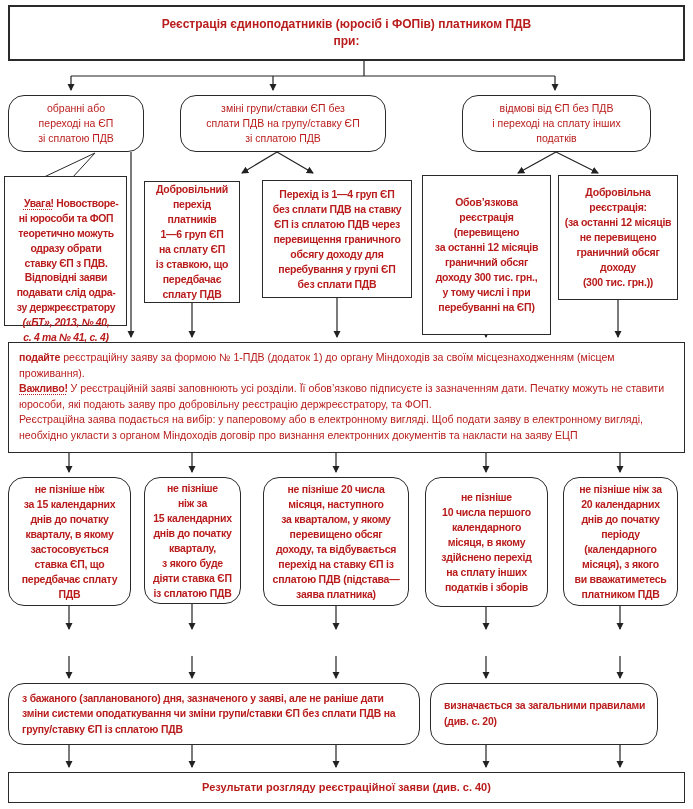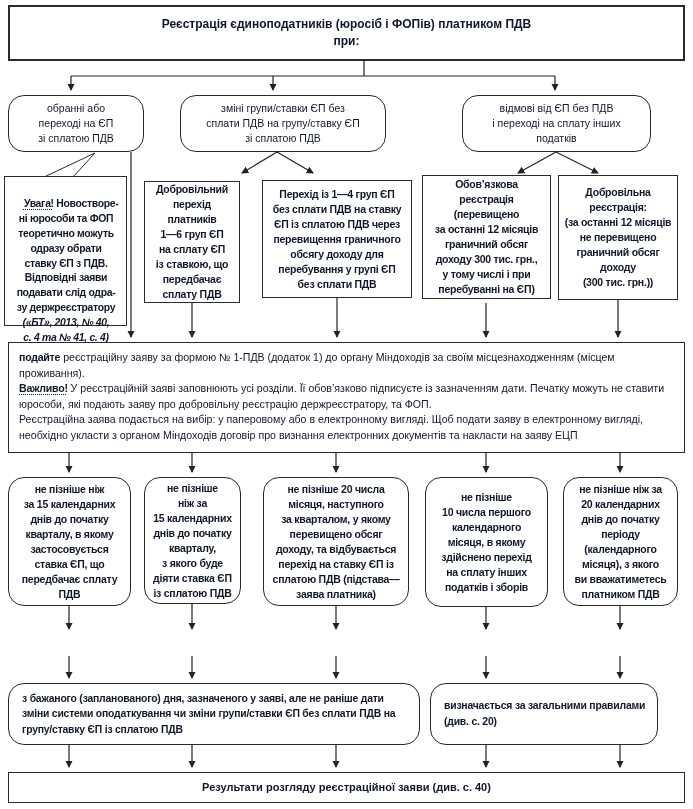--- a/index.html
+++ b/index.html
@@ -3,21 +3,21 @@
 <meta charset="utf-8">
 <style>
   html,body{margin:0;padding:0;background:#fff;}
   #canvas{
     position:relative;width:693px;height:809px;background:#fff;
     font-family:"Liberation Sans",sans-serif;color:#1f1f1f;overflow:hidden;
   }
   #wires{position:absolute;left:0;top:0;width:693px;height:809px;}
   .bx{
     position:absolute;box-sizing:border-box;background:#fff;
-    border:1.4px solid #2a2a2a;color:#0f172a;
+    border:1.4px solid #2a2a2a;color:#b91c1c;
     display:flex;align-items:center;justify-content:center;
     text-align:center;font-size:10.5px;line-height:15px;
     white-space:pre;overflow:visible;
   }
   .rd{border-radius:16px;}
   .b{font-weight:bold;letter-spacing:-0.25px;}
   .thick{border-width:2px;}
   .thin{border-width:1px;}
   .title{font-size:12px;font-weight:bold;line-height:17px;white-space:pre-line;}
   .note-t{display:block;padding:5px 6px 0 7px;text-align:center;font-weight:bold;letter-spacing:-0.3px;line-height:14.9px;font-size:10.4px;}
@@ -119,21 +119,21 @@
 із ставкою, що
 передбачає
 сплату ПДВ</div>
   <div class="bx thin b" style="left:262px;top:180px;width:150px;height:118px;">Перехід із 1—4 груп ЄП
 без сплати ПДВ на ставку
 ЄП із сплатою ПДВ через
 перевищення граничного
 обсягу доходу для
 перебування у групі ЄП
 без сплати ПДВ</div>
-  <div class="bx thin b" style="left:422px;top:175px;width:129px;height:124px;">Обов’язкова
+  <div class="bx thin b" style="left:422px;top:175px;width:129px;height:160px;">Обов’язкова
 реєстрація
 (перевищено
 за останні 12 місяців
 граничний обсяг
 доходу 300 тис. грн.,
 у тому числі і при
 перебуванні на ЄП)</div>
   <div class="bx thin b" style="left:558px;top:175px;width:120px;height:125px;">Добровільна
 реєстрація:
 (за останні 12 місяців

